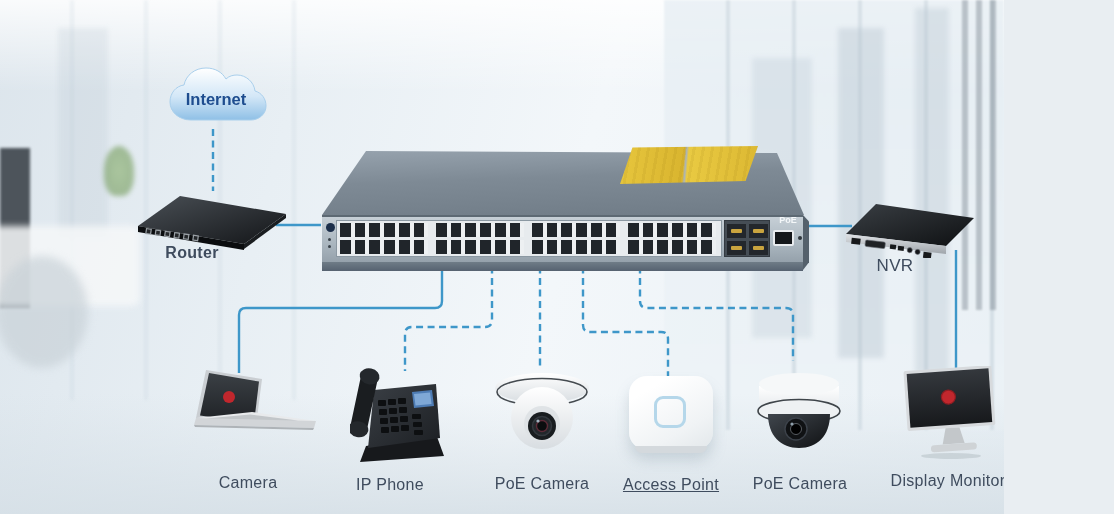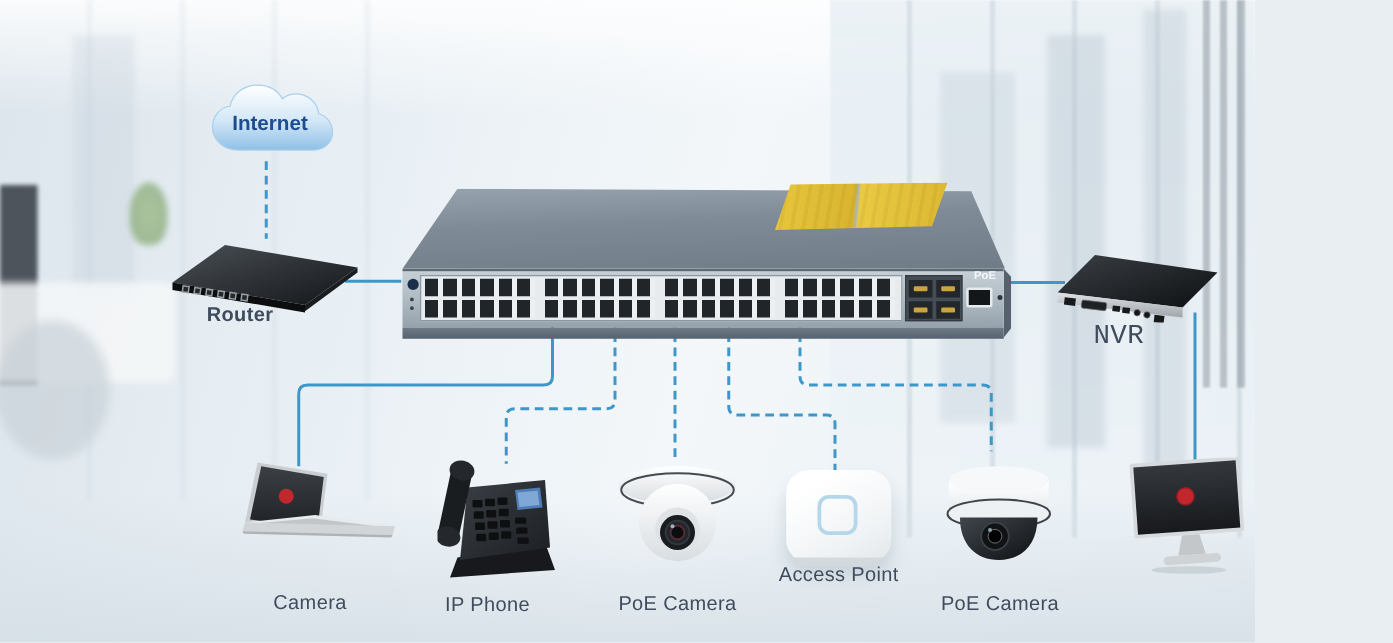--- a/index.html
+++ b/index.html
@@ -227,21 +227,21 @@
         <rect x="2" y="1.5" width="9" height="6" fill="#17191b"></rect>
         <rect x="16" y="2" width="20" height="6.5" rx="1.5" fill="#1f2225" stroke="#6a7076" stroke-width=".6"></rect>
         <rect x="41" y="3.5" width="6" height="4.5" fill="#17191b"></rect>
         <rect x="49" y="4" width="6" height="4.5" fill="#17191b"></rect>
         <circle cx="61" cy="7" r="2.6" fill="#14161a" stroke="#777d83" stroke-width=".6"></circle>
         <circle cx="69" cy="7.8" r="2.6" fill="#14161a" stroke="#777d83" stroke-width=".6"></circle>
         <rect x="75" y="7" width="8" height="6" fill="#17191b"></rect>
       </g>
     </svg>
   </div>
-  <div class="label" style="left:845px;top:256px;width:100px;font-size:22px;font-family:Liberation Mono, monospace;">NVR</div>
+  <div class="label" style="left:845px;top:256px;width:100px;font-size:17px;">NVR</div>
 
   <div class="node" style="left:190px;top:366px;">
     <svg width="130" height="84" viewBox="0 0 130 84">
       <defs>
         <linearGradient id="ls" x1="0" y1="0" x2="0" y2="1">
           <stop offset="0" stop-color="#3b4045"></stop>
             <stop offset="1" stop-color="#1e2125"></stop>
         </linearGradient>
       </defs>
       <polygon points="16,4 72,13 66,60 6,52" fill="#caced2"></polygon>
@@ -311,21 +311,21 @@
       <circle cx="48" cy="55" r="1.6" fill="#9fb2bf"></circle>
     </svg>
   </div>
   <div class="label" style="left:482px;top:475px;width:120px;">PoE Camera</div>
 
   <div class="node" style="left:629px;top:376px;">
     <div class="ap-body">
       <div class="ap-ring"></div>
     </div>
   </div>
-  <div class="label" style="left:611px;top:452px;width:120px;">Access Point</div>
+  <div class="label" style="left:611px;top:476px;width:120px;text-decoration:underline;">Access Point</div>
 
   <div class="node" style="left:746px;top:366px;">
     <svg width="106" height="96" viewBox="0 0 106 96">
       <defs>
         <linearGradient id="dw" x1="0" y1="0" x2="0" y2="1">
           <stop offset="0" stop-color="#ffffff"></stop>
             <stop offset="1" stop-color="#dde2e6"></stop>
         </linearGradient>
         <linearGradient id="dg" x1="0" y1="0" x2="1" y2="1">
           <stop offset="0" stop-color="#40464d"></stop>
@@ -355,14 +355,15 @@
         <rect x="4" y="2" width="88" height="60" rx="2" fill="#d7dadd"></rect>
         <rect x="7" y="5" width="82" height="54" fill="url(#ms)"></rect>
         <circle cx="47" cy="31" r="7" fill="#c1272d"></circle>
         <circle cx="47" cy="31" r="7" fill="none" stroke="#8e1d22" stroke-width="1.2"></circle>
         <polygon points="42,62 56,62 60,78 38,78" fill="#c3c7ca"></polygon>
         <rect x="26" y="78" width="46" height="7" rx="3.5" fill="#cfd3d6"></rect>
       </g>
       <ellipse cx="49" cy="90" rx="30" ry="3" fill="#aeb7bd" opacity=".45"></ellipse>
     </svg>
   </div>
+  <div class="label" style="left:878px;top:472px;width:140px;">Display Monitor</div>
 
 </div>
 
 </body></html>

